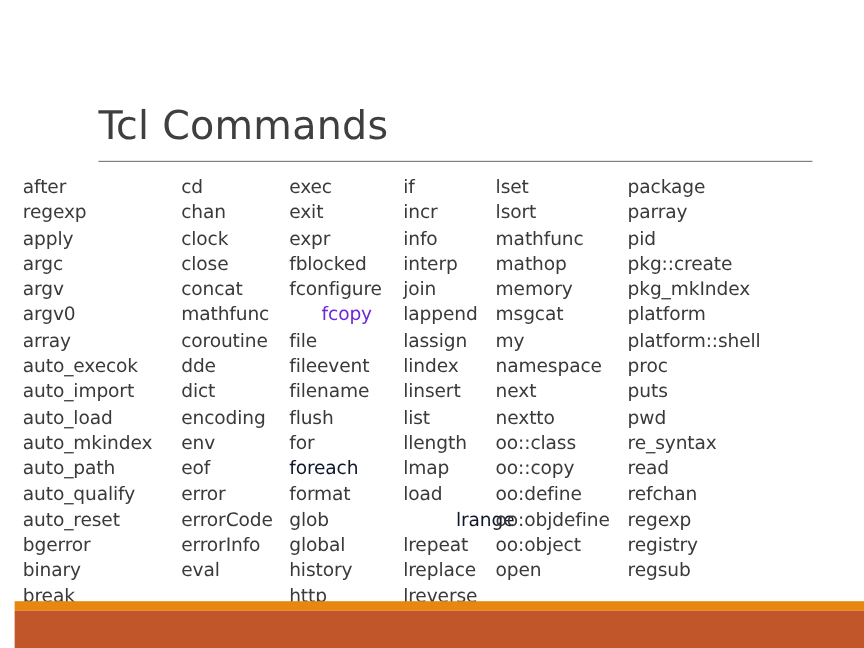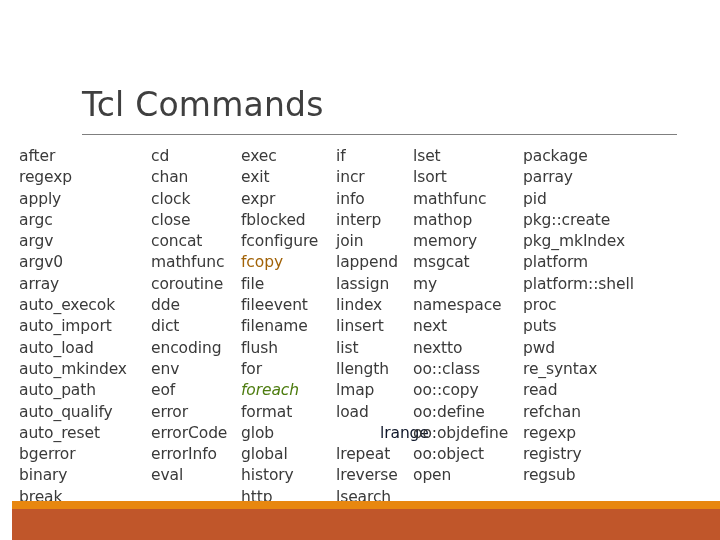--- a/index.html
+++ b/index.html
@@ -150,27 +150,27 @@
         <div class="cmd" style="color: rgb(58, 58, 58);">errorCode</div>
         <div class="cmd" style="color: rgb(58, 58, 58);">errorInfo</div>
         <div class="cmd" style="color: rgb(58, 58, 58);">eval</div>
       </div>
     <div class="col col-3">
         <div class="cmd" style="color: rgb(58, 58, 58);">exec</div>
         <div class="cmd" style="color: rgb(58, 58, 58);">exit</div>
         <div class="cmd" style="color: rgb(58, 58, 58);">expr</div>
         <div class="cmd" style="color: rgb(58, 58, 58);">fblocked</div>
         <div class="cmd" style="color: rgb(58, 58, 58);">fconfigure</div>
-        <div class="cmd" style="color: #a16207;">fcopy</div>
+        <div class="cmd" style="color: #6d28d9; text-align: center;">fcopy</div>
         <div class="cmd" style="color: rgb(58, 58, 58);">file</div>
         <div class="cmd" style="color: rgb(58, 58, 58);">fileevent</div>
         <div class="cmd" style="color: rgb(58, 58, 58);">filename</div>
         <div class="cmd" style="color: rgb(58, 58, 58);">flush</div>
         <div class="cmd" style="color: rgb(58, 58, 58);">for</div>
-        <div class="cmd" style="color: #4d7c0f; font-style: italic;">foreach</div>
+        <div class="cmd" style="color: #0f172a;">foreach</div>
         <div class="cmd" style="color: rgb(58, 58, 58);">format</div>
         <div class="cmd" style="color: rgb(58, 58, 58);">glob</div>
         <div class="cmd" style="color: rgb(58, 58, 58);">global</div>
         <div class="cmd" style="color: rgb(58, 58, 58);">history</div>
         <div class="cmd" style="color: rgb(58, 58, 58);">http</div>
       </div>
     <div class="col col-4">
         <div class="cmd" style="color: rgb(58, 58, 58);">if</div>
         <div class="cmd" style="color: rgb(58, 58, 58);">incr</div>
         <div class="cmd" style="color: rgb(58, 58, 58);">info</div>
@@ -179,20 +179,21 @@
         <div class="cmd" style="color: rgb(58, 58, 58);">lappend</div>
         <div class="cmd" style="color: rgb(58, 58, 58);">lassign</div>
         <div class="cmd" style="color: rgb(58, 58, 58);">lindex</div>
         <div class="cmd" style="color: rgb(58, 58, 58);">linsert</div>
         <div class="cmd" style="color: rgb(58, 58, 58);">list</div>
         <div class="cmd" style="color: rgb(58, 58, 58);">llength</div>
         <div class="cmd" style="color: rgb(58, 58, 58);">lmap</div>
         <div class="cmd" style="color: rgb(58, 58, 58);">load</div>
         <div class="cmd" style="color: #0f172a; margin-left: 44px;">lrange</div>
         <div class="cmd" style="color: rgb(58, 58, 58);">lrepeat</div>
+        <div class="cmd" style="color: rgb(58, 58, 58);">lreplace</div>
         <div class="cmd" style="color: rgb(58, 58, 58);">lreverse</div>
         <div class="cmd" style="color: rgb(58, 58, 58);">lsearch</div>
       </div>
     <div class="col col-5">
         <div class="cmd" style="color: rgb(58, 58, 58);">lset</div>
         <div class="cmd" style="color: rgb(58, 58, 58);">lsort</div>
         <div class="cmd" style="color: rgb(58, 58, 58);">mathfunc</div>
         <div class="cmd" style="color: rgb(58, 58, 58);">mathop</div>
         <div class="cmd" style="color: rgb(58, 58, 58);">memory</div>
         <div class="cmd" style="color: rgb(58, 58, 58);">msgcat</div>

